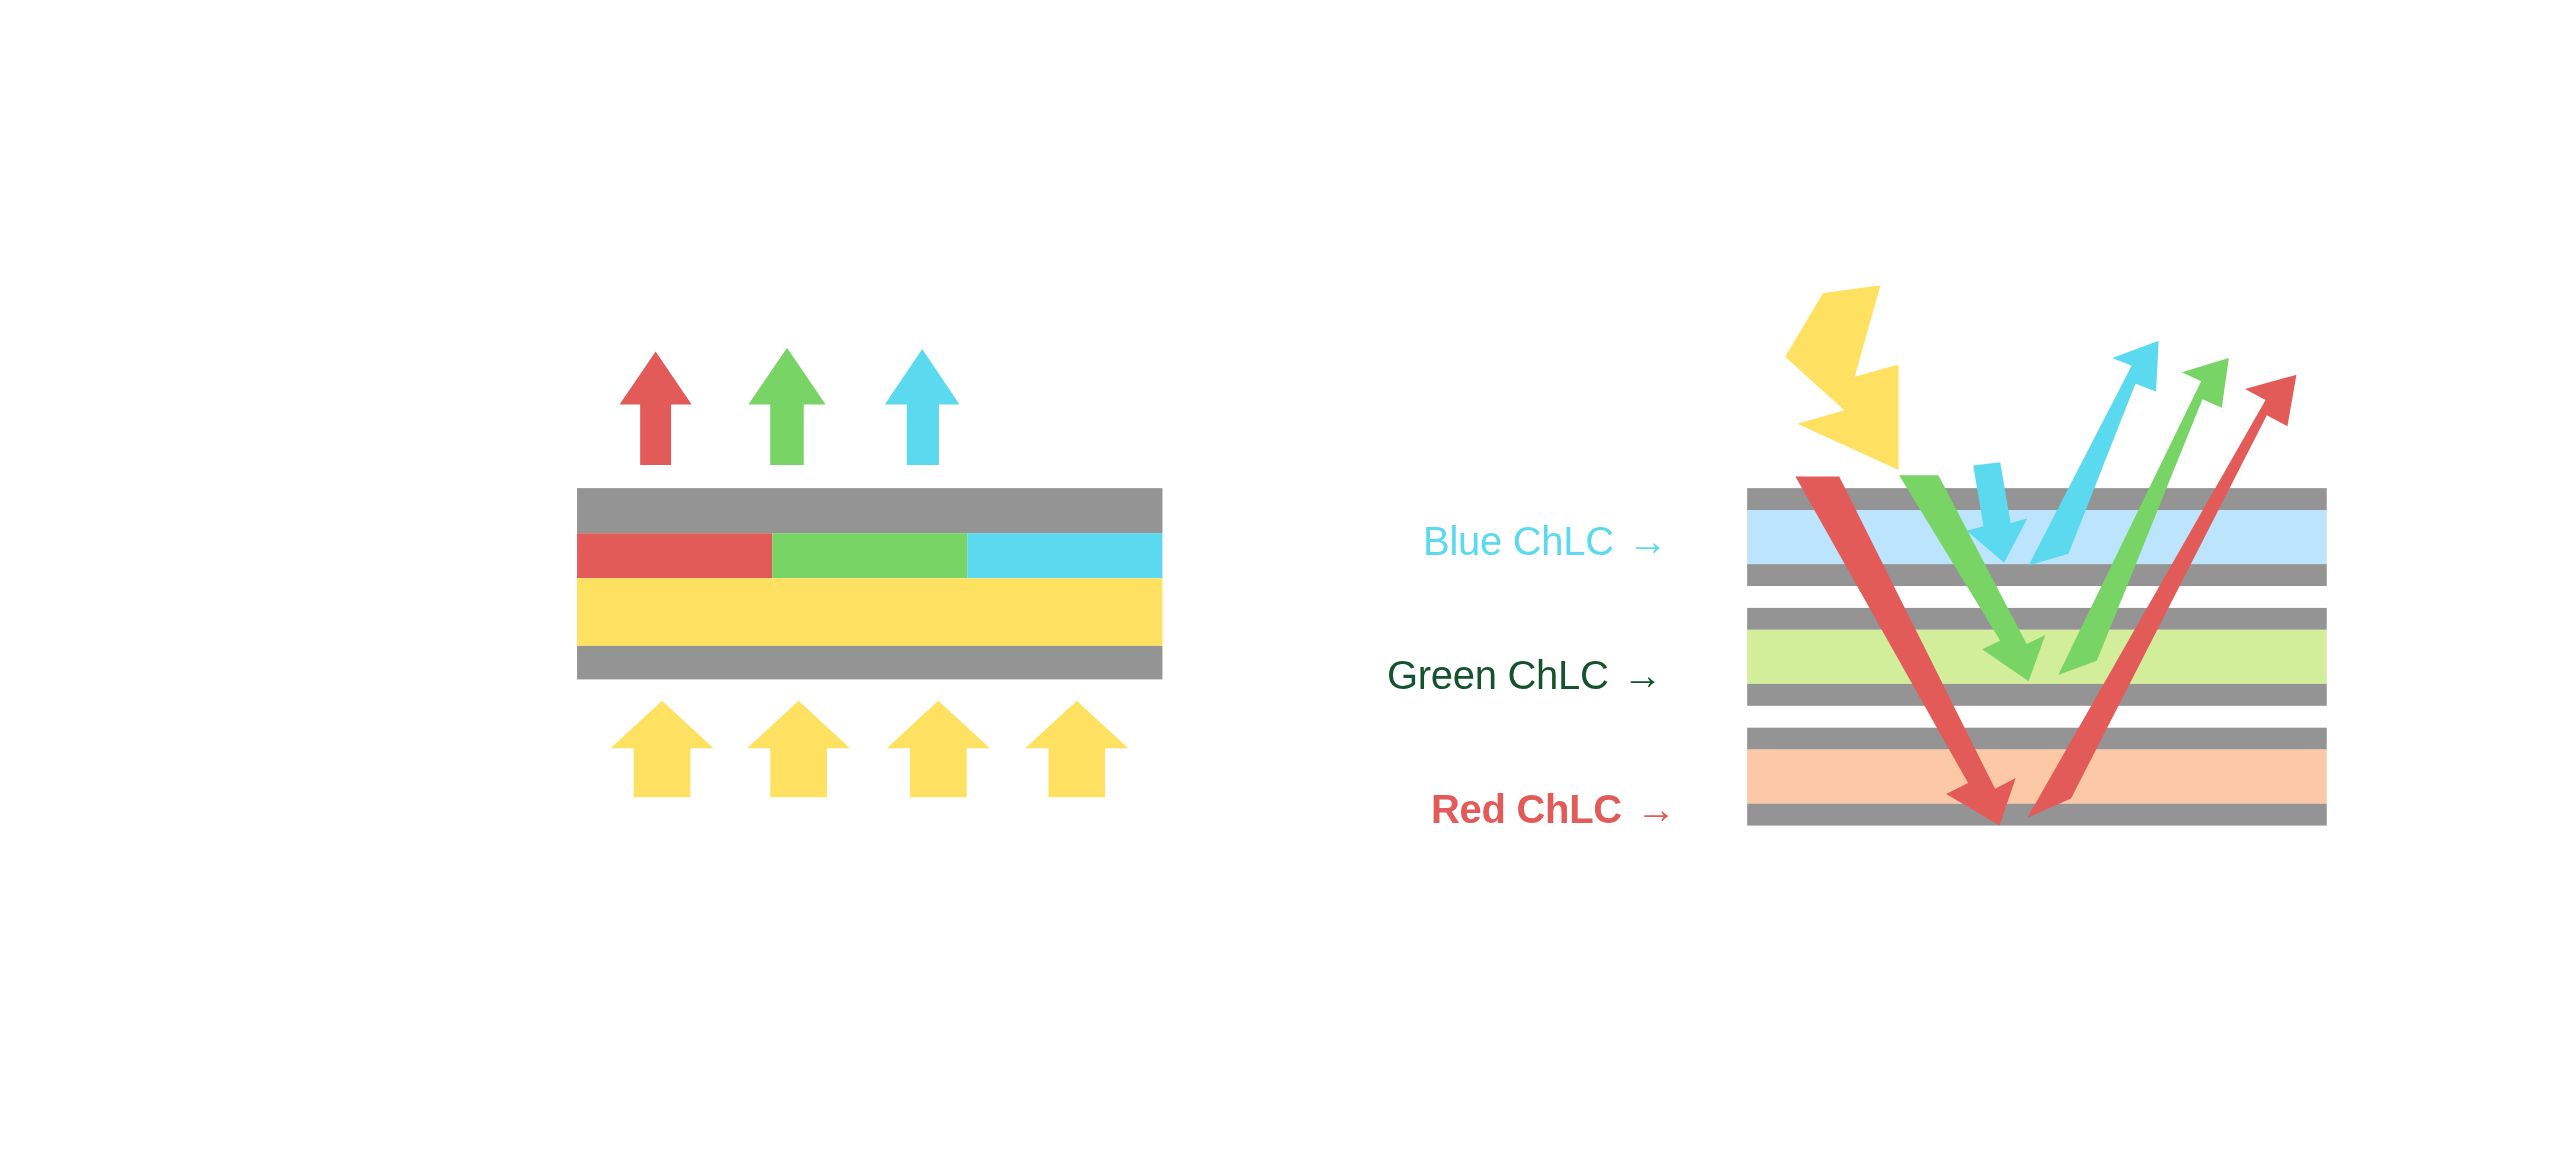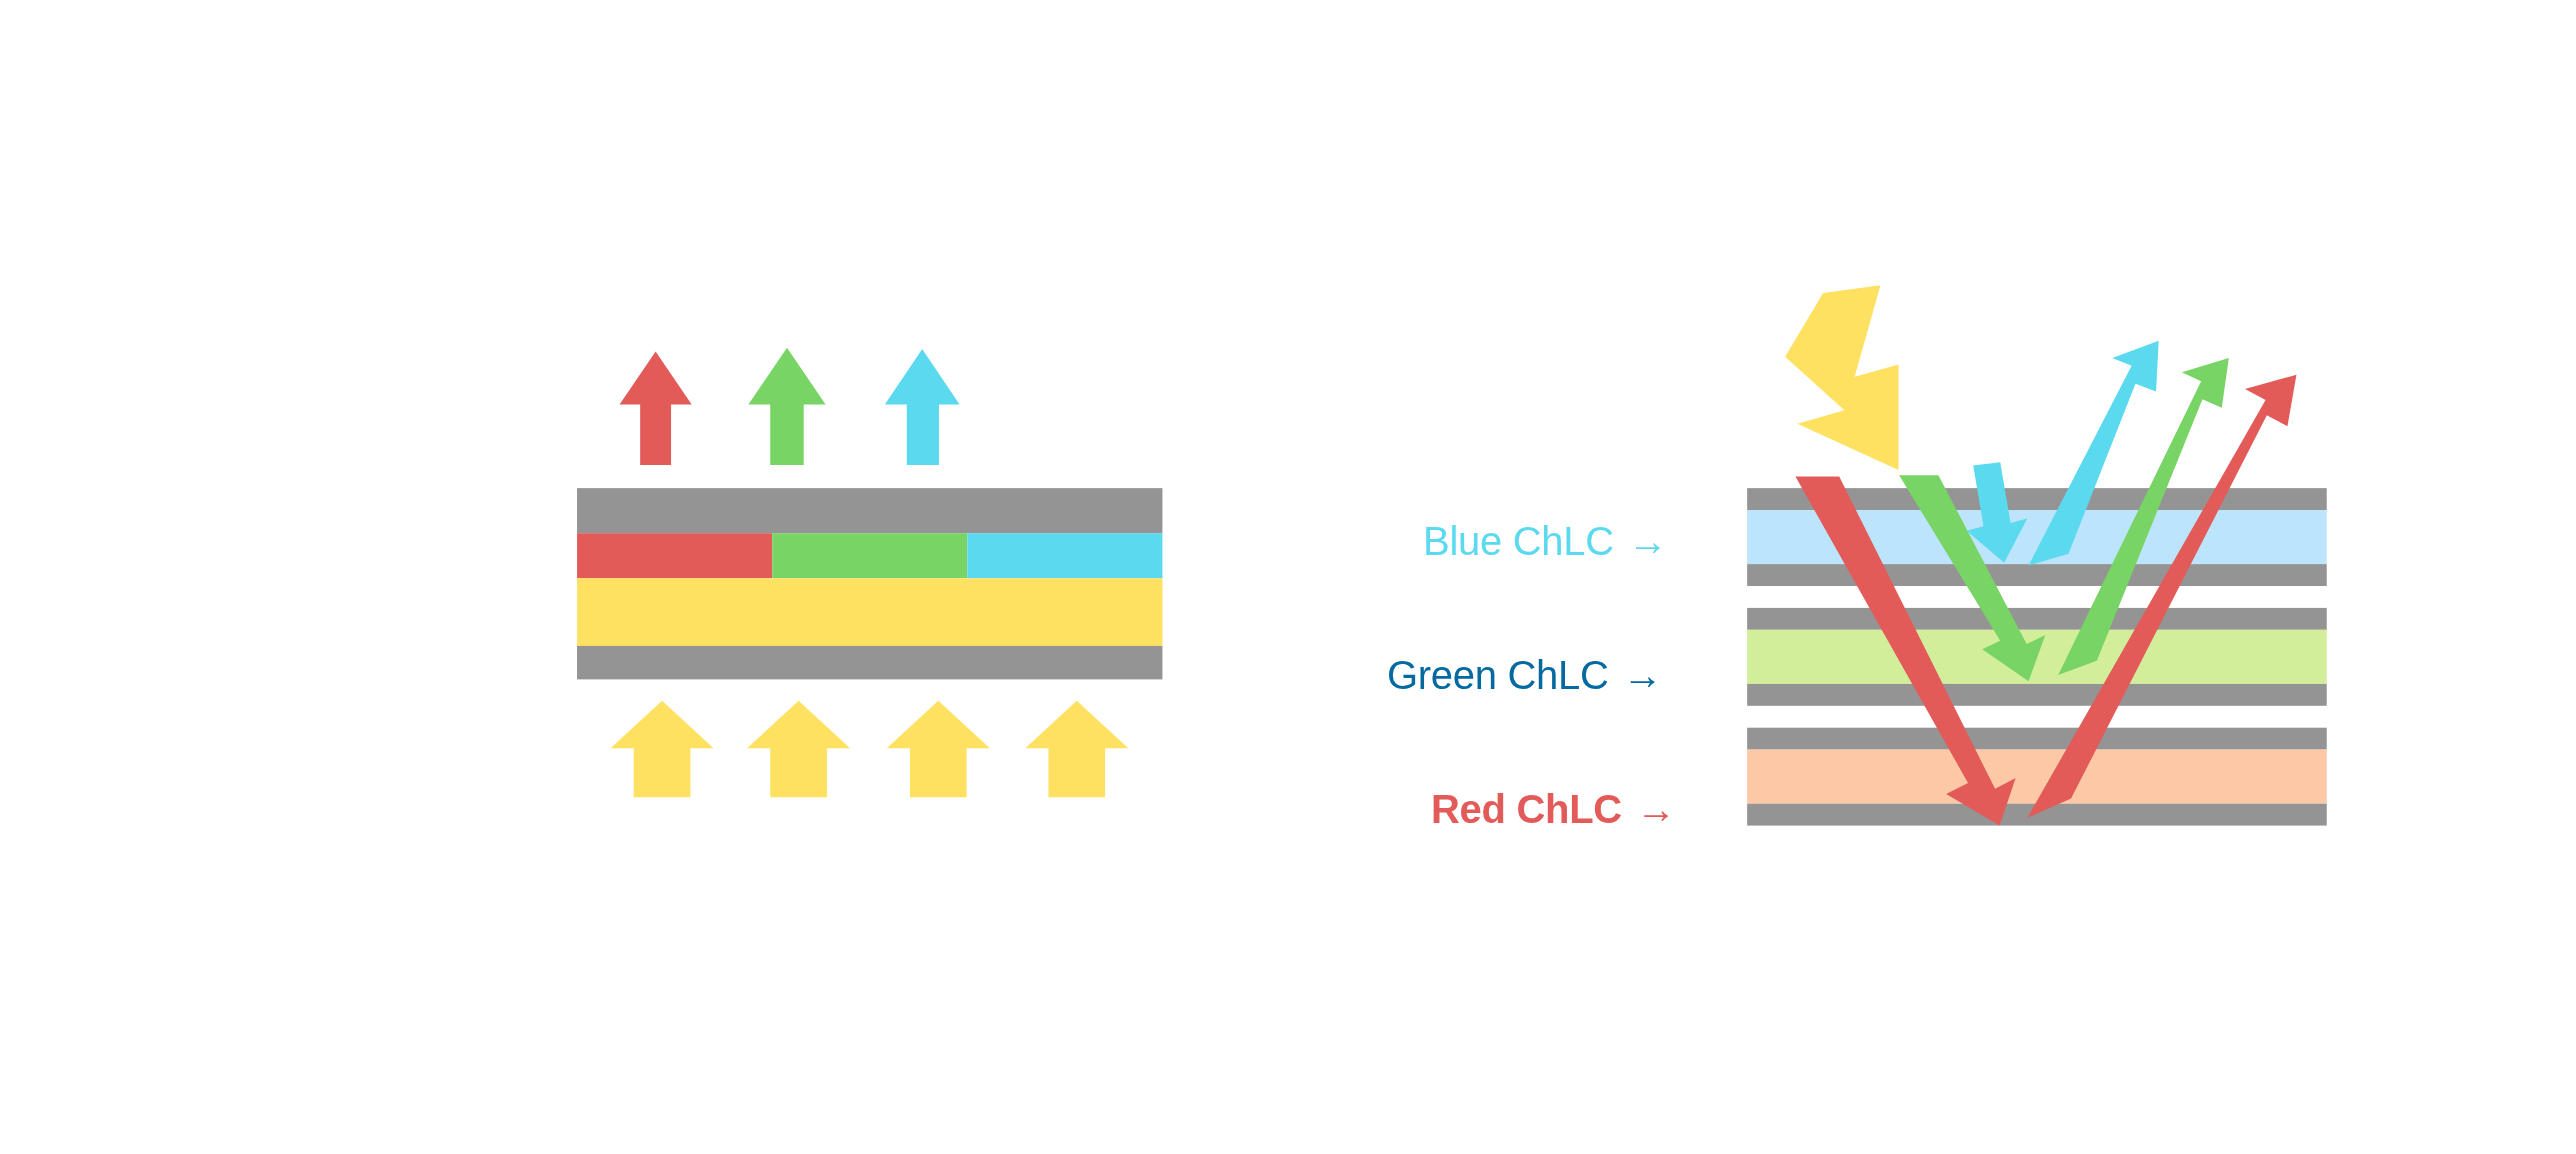--- a/index.html
+++ b/index.html
@@ -78,21 +78,21 @@
     <g>
       <polygon points="3150,878 3212,860 3316,596 3348,608 3352,529 3280,556 3310,568" fill="#5BD9EE"></polygon>
     </g>
 
   </svg>
 
   <div class="lbl" style="left:1423px;top:519px;font-size:40px;color:#5BD9EE;">
     <span>Blue ChLC</span><span style="margin-left:14px;">→</span>
   </div>
 
-  <div class="lbl" style="left:1387px;top:653px;font-size:40px;color:#0369a1;">
+  <div class="lbl" style="left:1387px;top:653px;font-size:40px;color:#14532d;">
     <span>Green ChLC</span><span style="margin-left:14px;">→</span>
   </div>
 
   <div class="lbl" style="left:1431px;top:787px;font-size:40px;color:#E35B59;font-weight:bold;">
     <span>Red ChLC</span><span style="margin-left:14px;">→</span>
   </div>
 
 </div>
 
 

